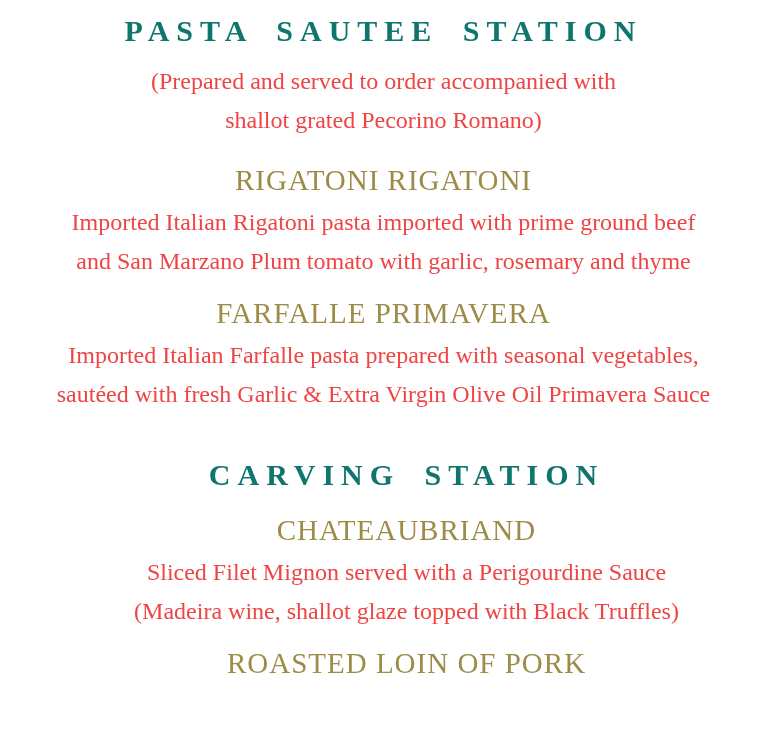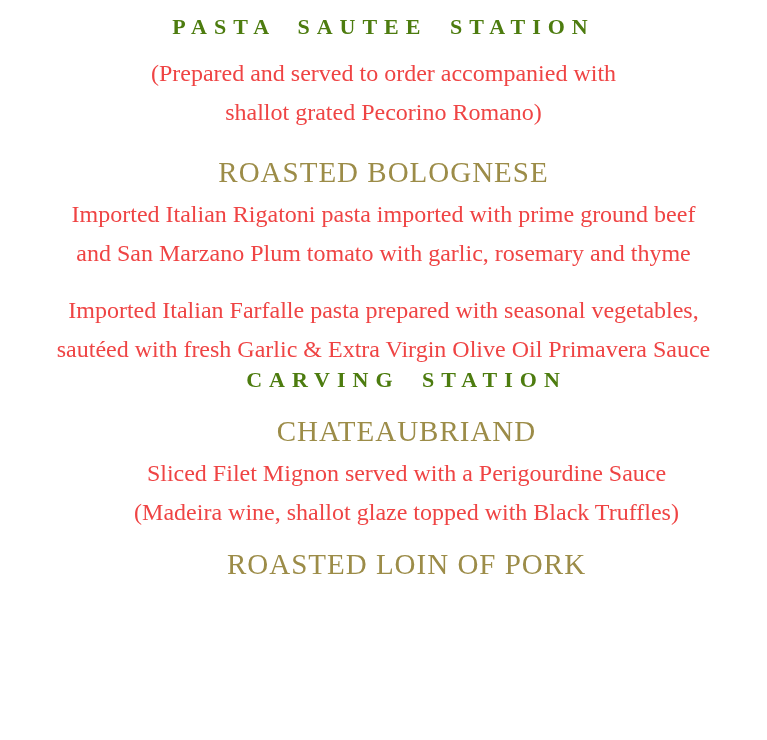--- a/index.html
+++ b/index.html
@@ -12,26 +12,26 @@
   }
   .menu {
     width: 767px;
     box-sizing: border-box;
     padding-top: 16px;
     text-align: center;
     font-family: "Liberation Serif", "DejaVu Serif", serif;
   }
   .section-title {
     margin: 0 0 16px 0;
-    font-size: 22px;
+    font-size: 30px;
     line-height: 1;
     font-weight: bold;
     letter-spacing: 7px;
     word-spacing: 10px;
-    color: #4d7c0f;
+    color: #0f766e;
   }
   .section-note {
     margin: 0 0 26px 0;
   }
   .note-line, .desc-line {
     font-size: 24px;
     line-height: 39px;
     color: #ef4444;
     white-space: nowrap;
   }
@@ -40,46 +40,48 @@
   }
   .item-name {
     margin: 0 0 8px 0;
     font-size: 29px;
     line-height: 1;
     font-weight: normal;
     letter-spacing: 1px;
     color: #9c8c48;
   }
   .section-carving {
+    margin-top: 46px;
     padding-left: 46px;
   }
   .section-carving .section-title {
     margin-bottom: 26px;
   }
 </style>
 </head>
 <body>
 
 <div class="menu">
 
   <section class="section-pasta">
     <h1 class="section-title">PASTA SAUTEE STATION</h1>
 
     <div class="section-note">
       <div class="note-line">(Prepared and served to order accompanied with</div>
       <div class="note-line">shallot grated Pecorino Romano)</div>
     </div>
 
     <div class="menu-item">
-      <h2 class="item-name">ROASTED BOLOGNESE</h2>
+      <h2 class="item-name">RIGATONI RIGATONI</h2>
       <div class="desc-line">Imported Italian Rigatoni pasta imported with prime ground beef</div>
       <div class="desc-line">and San Marzano Plum tomato with garlic, rosemary and thyme</div>
     </div>
 
     <div class="menu-item">
+      <h2 class="item-name">FARFALLE PRIMAVERA</h2>
       <div class="desc-line">Imported Italian Farfalle pasta prepared with seasonal vegetables,</div>
       <div class="desc-line">sautéed with fresh Garlic &amp; Extra Virgin Olive Oil Primavera Sauce</div>
     </div>
   </section>
 
   <section class="section-carving">
     <h1 class="section-title">CARVING STATION</h1>
 
     <div class="menu-item">
       <h2 class="item-name">CHATEAUBRIAND</h2>

